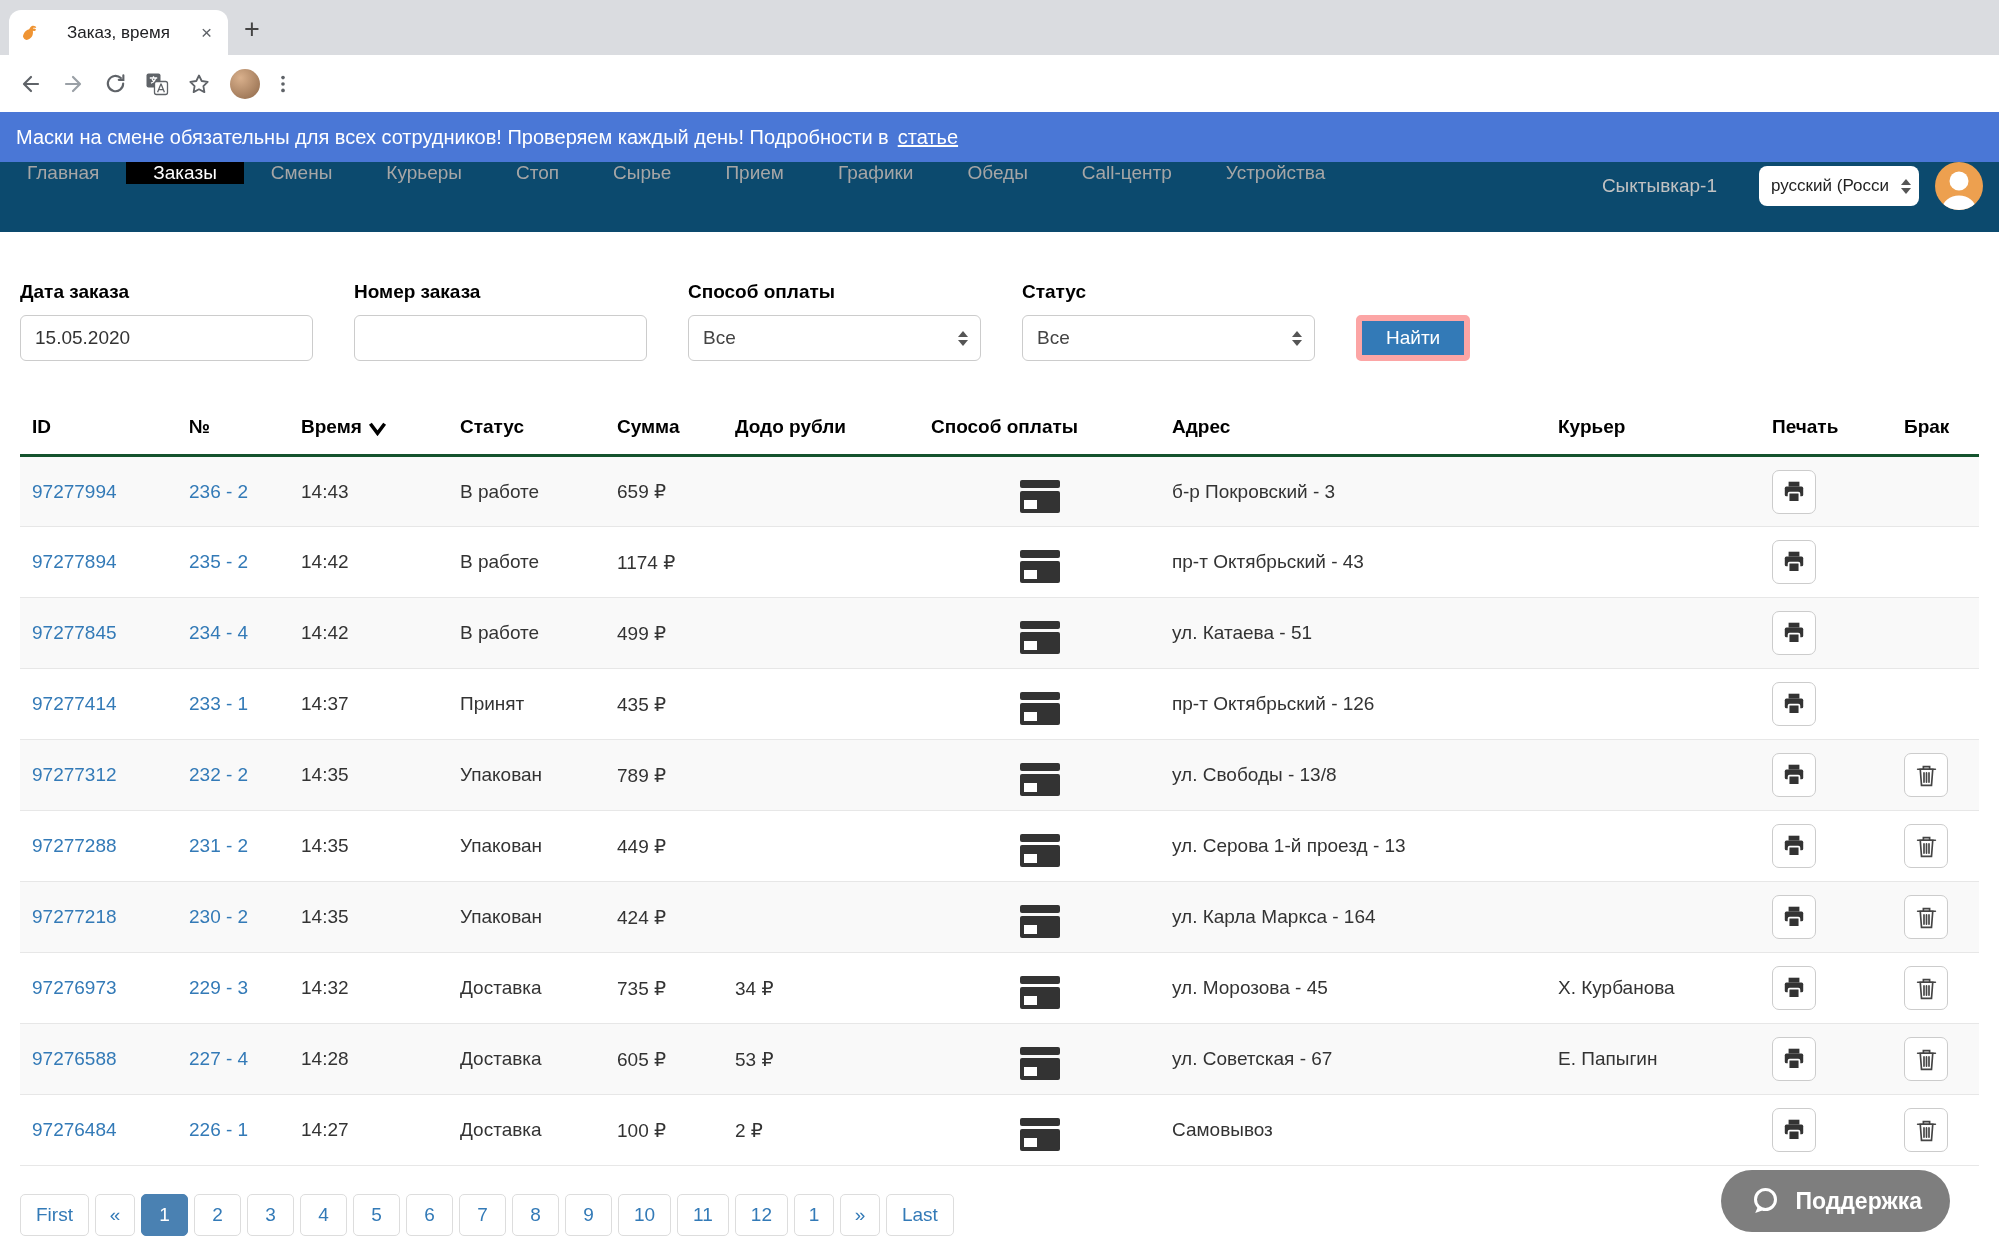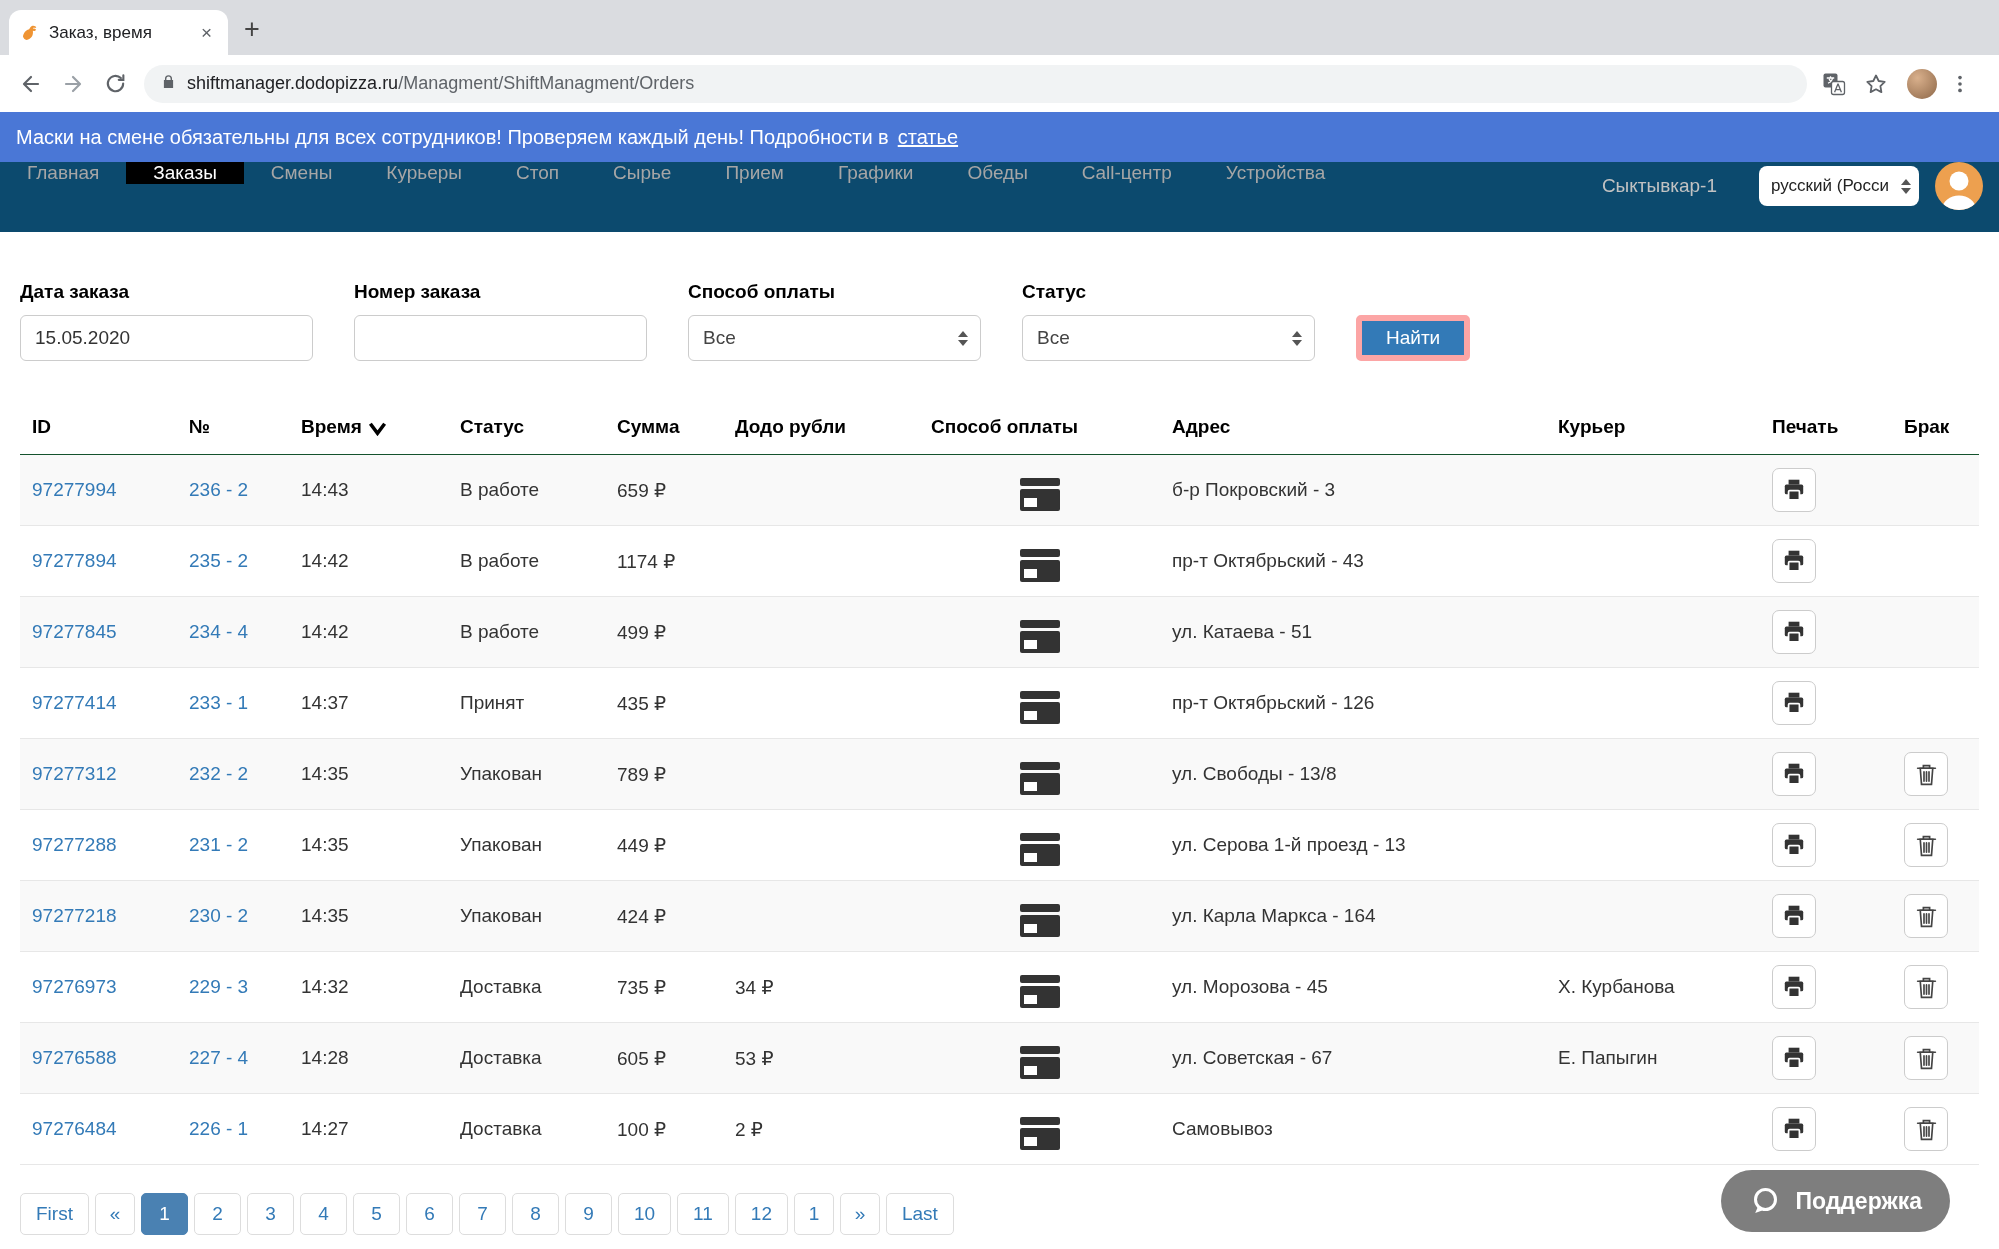--- a/index.html
+++ b/index.html
@@ -4,21 +4,21 @@
 <style>
   * { box-sizing: border-box; margin: 0; padding: 0; }
   html,body { width:1999px; height:1249px; overflow:hidden; background:#fff;
     font-family:"Liberation Sans","DejaVu Sans",sans-serif; }
 
   
   .tabstrip { height:55px; background:#dadce0; display:flex; align-items:flex-end; }
   .tab { margin-left:9px; width:219px; height:45px; background:#fff;
     border-radius:12px 12px 0 0; display:flex; align-items:center; padding:0 12px; }
   .favicon { width:18px; height:18px; display:inline-flex; }
-  .tab-title { font-size:17px; color:#202124; margin-left:10px; flex:1; white-space:nowrap; overflow:hidden; }
+  .tab-title { font-size:17px; color:#202124; margin-left:28px; flex:1; white-space:nowrap; overflow:hidden; }
   .tab-close { color:#5f6368; font-size:19px; line-height:1; padding:2px 4px; cursor:pointer; }
   .newtab { color:#444; font-size:27px; line-height:1; margin:0 0 12px 16px; cursor:pointer; }
 
   .toolbar { height:57px; background:#fff; display:flex; align-items:center; padding:0 14px; }
   .nav-ico { width:34px; height:34px; display:flex; align-items:center; justify-content:center; margin-right:8px; cursor:pointer; }
   .urlbar { flex:1; max-width:1690px; height:38px; background:#f1f3f4; border-radius:19px;
     display:flex; align-items:center; padding:0 16px; margin:0 10px 0 4px; cursor:text; }
   .url { font-size:18px; margin-left:10px; white-space:nowrap; overflow:hidden; }
   .url-domain { color:#202124; }
   .url-path { color:#5f6368; }
@@ -56,21 +56,21 @@
   .select { width:293px; height:46px; border:1px solid #ccc; border-radius:6px; background:#fff;
     display:flex; align-items:center; padding:0 12px 0 14px; font-size:19px; color:#444; cursor:pointer; }
   .select .txt { flex:1; }
   .btn-search { height:46px; padding:0 24px; background:#337ab7; border:6px solid #fca5a5;
     border-radius:5px; color:#fff; font-size:19px; cursor:pointer;
     font-family:"Liberation Sans","DejaVu Sans",sans-serif; }
 
   
   table.orders { width:1959px; margin:55px 20px 0 20px; border-collapse:collapse; table-layout:fixed; }
   table.orders thead th { text-align:left; font-size:19px; font-weight:700; color:#000;
-    padding:0 12px 16px 12px; border-bottom:1px solid #14532d; white-space:nowrap; }
+    padding:0 12px 16px 12px; border-bottom:3px solid #14532d; white-space:nowrap; }
   table.orders tbody td { height:71px; font-size:19px; color:#333; padding:0 12px;
     border-bottom:1px solid #e7e7e7; vertical-align:middle; white-space:nowrap; overflow:hidden; }
   table.orders tbody tr:nth-child(odd) { background:#f9f9f9; }
   a.lnk { color:#337ab7; text-decoration:none; cursor:pointer; }
   th.c-pay, td.c-pay { text-align:center; }
   .sort-ico { vertical-align:-3px; margin-left:6px; }
 
   .card-ico { display:inline-flex; flex-direction:column; width:40px; height:33px; }
   .card-top { height:8px; background:#333; border-radius:2px; }
   .card-gap { height:3px; }
@@ -121,28 +121,20 @@
       <svg width="24" height="24" viewBox="0 0 24 24" fill="none" stroke="#9aa0a6" stroke-width="2.2" stroke-linecap="round" stroke-linejoin="round">
           <path d="M5 12h13M12 5l7 7-7 7"></path>
         </svg>
     </span>
     <span class="nav-ico">
       <svg width="23" height="23" viewBox="0 0 24 24" fill="none" stroke="#5f6368" stroke-width="2.2" stroke-linecap="round">
           <path d="M20 12a8 8 0 1 1-2.4-5.7"></path>
           <path d="M20.2 3.4v4.8h-4.8"></path>
         </svg>
     </span>
-    <div class="urlbar">
-      <span>
-        <svg width="17" height="17" viewBox="0 0 24 24" fill="#5f6368">
-            <path d="M7 10V8a5 5 0 0 1 10 0v2h1.5v11h-13V10H7zm2 0h6V8a3 3 0 0 0-6 0v2z"></path>
-          </svg>
-      </span>
-      <span class="url"><span class="url-domain">shiftmanager.dodopizza.ru</span><span class="url-path">/Managment/ShiftManagment/Orders</span></span>
-    </div>
     <span class="nav-ico">
       <svg width="24" height="24" viewBox="0 0 24 24">
           <rect x="1.5" y="1.5" width="14" height="14" rx="2" fill="#5f6368"></rect>
           <path d="M4.8 6h7.4M8.5 4.3v1.7M6 11.2c2.6-1 4.2-3.2 4.5-5.2M11.2 11.2C9.2 10.3 7.6 8.6 7.1 7" stroke="#fff" stroke-width="1.3" fill="none"></path>
           <rect x="9.5" y="9.5" width="13" height="13" rx="2" fill="#fff" stroke="#5f6368" stroke-width="1.3"></rect>
           <path d="M16 11.8l3.4 8.4M16 11.8l-3.4 8.4M13.7 17.7h4.6" stroke="#5f6368" stroke-width="1.3" fill="none"></path>
         </svg>
     </span>
     <span class="nav-ico">
       <svg width="24" height="24" viewBox="0 0 24 24" fill="none" stroke="#5f6368" stroke-width="1.8" stroke-linejoin="round">

